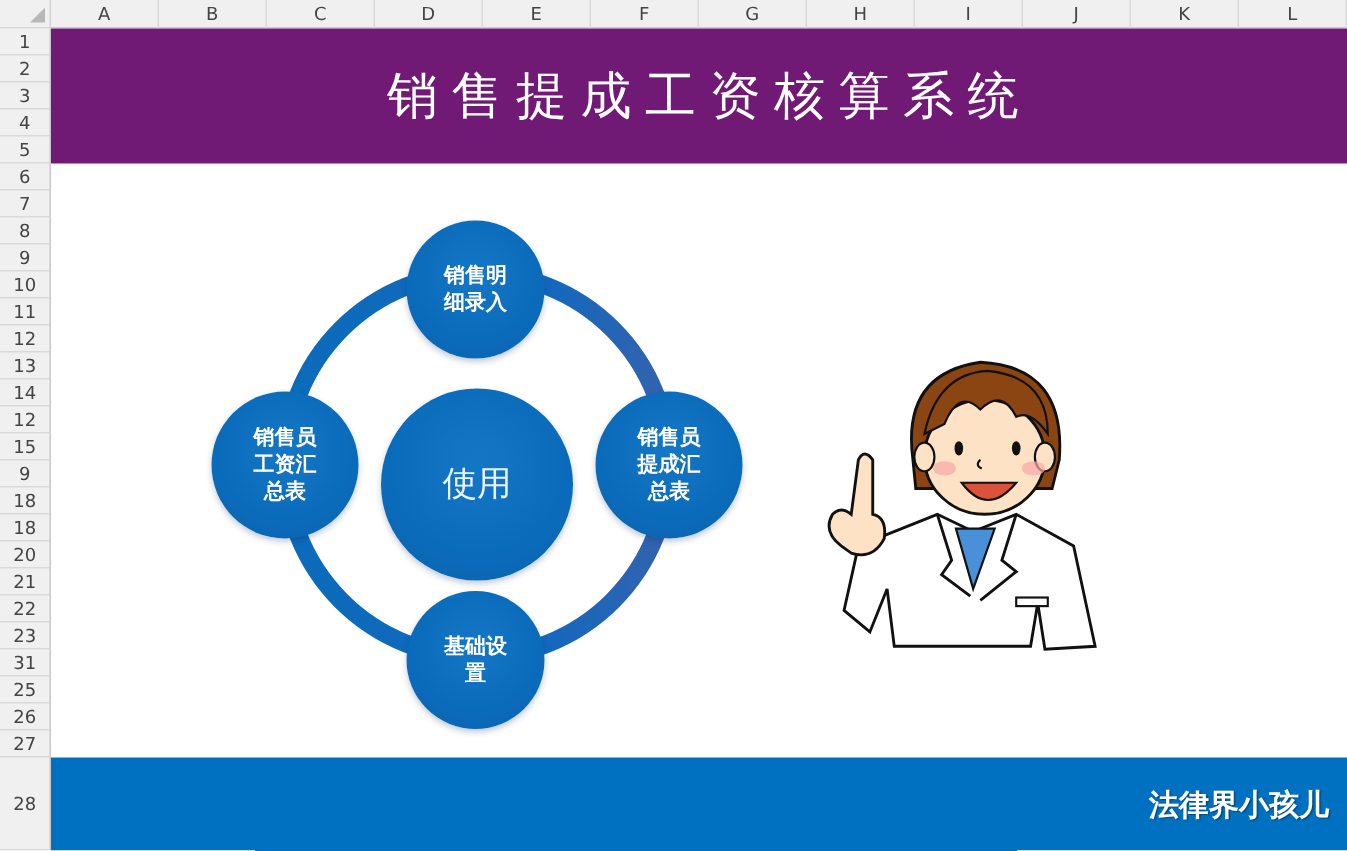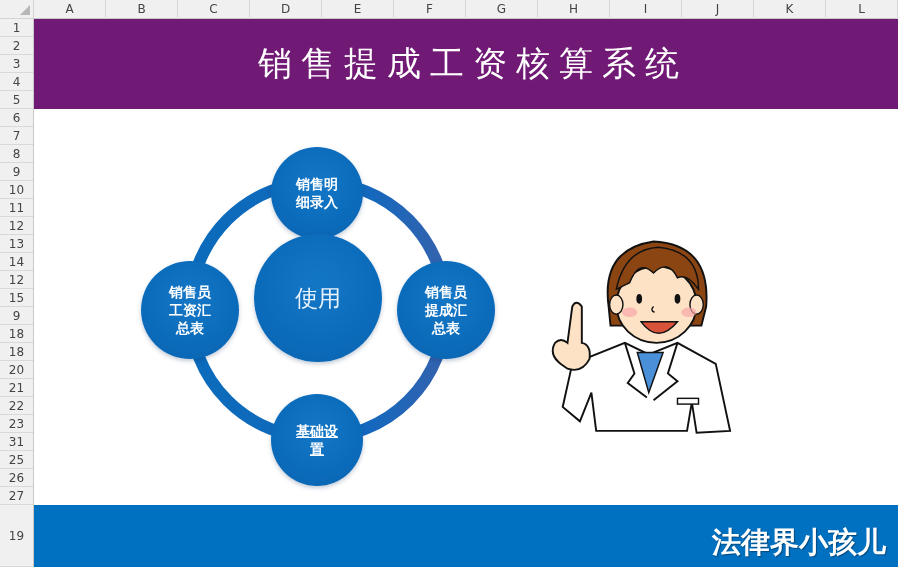--- a/index.html
+++ b/index.html
@@ -9,21 +9,21 @@
   .corner .tri { position: absolute; right: 3px; bottom: 3px; width: 0; height: 0; border-left: 10px solid transparent; border-bottom: 10px solid #b7b7b7; }
   .col-headers { position: absolute; left: 34px; top: 0; height: 19px; width: 864px; background: #f0f0f0; border-bottom: 1px solid #c8c8c8; display: flex; }
   .col-h { width: 72px; height: 19px; border-right: 1px solid #d9d9d9; font-size: 12px; color: #444; text-align: center; line-height: 19px; font-family: "DejaVu Sans", sans-serif; }
   .row-headers { position: absolute; left: 0; top: 19px; width: 34px; height: 548px; background: #f0f0f0; border-right: 1px solid #c8c8c8; }
   .row-h { height: 18px; border-bottom: 1px solid #d9d9d9; font-size: 12px; color: #444; text-align: center; line-height: 18px; font-family: "DejaVu Sans", sans-serif; }
   .row-h.tall { height: 62px; line-height: 62px; }
   .sheet { position: absolute; left: 34px; top: 19px; width: 864px; height: 548px; background: #fff; }
   .banner { position: absolute; left: 0; top: 0; width: 864px; height: 90px; background: #701a75; display: flex; align-items: center; justify-content: center; }
   .banner-title { color: #fff; font-size: 34px; letter-spacing: 9px; font-family: "DejaVu Sans", sans-serif; padding-left: 14px; }
   .footer { position: absolute; left: 0; top: 486px; width: 864px; height: 62px; background: #0070c0; }
-  .footer-text { position: absolute; right: 12px; top: 18px; color: #fff; font-size: 29px; font-weight: bold; font-family: "DejaVu Sans", sans-serif; text-shadow: 1px 1px 1px rgba(0,0,0,0.35); }
+  .footer-text { position: absolute; right: 12px; top: 18px; color: #fff; font-size: 20px; font-weight: bold; font-family: "DejaVu Sans", sans-serif; text-shadow: 1px 1px 1px rgba(0,0,0,0.35); }
   .diagram { position: absolute; left: 0; top: 0; width: 864px; height: 436px; }
   .node { position: absolute; border-radius: 50%; background: radial-gradient(circle at 50% 40%, #1477c6 0%, #0b6bbb 60%, #0a62ad 100%); display: flex; align-items: center; justify-content: center; text-align: center; color: #fff; font-weight: bold; font-size: 14px; line-height: 18px; box-shadow: 0 2px 4px rgba(0,40,90,0.25); cursor: pointer; }
   .node span { display: block; width: 60px; font-family: "DejaVu Sans", sans-serif; }
   .node.center span { width: 80px; font-weight: normal; font-size: 23px; line-height: 32px; color: #eaf3fb; }
   .character { position: absolute; left: 500px; top: 206px; width: 220px; height: 230px; }
 </style>
 </head>
 <body>
 
 <div class="corner">
@@ -66,21 +66,21 @@
   <div class="row-h">18</div>
   <div class="row-h">18</div>
   <div class="row-h">20</div>
   <div class="row-h">21</div>
   <div class="row-h">22</div>
   <div class="row-h">23</div>
   <div class="row-h">31</div>
   <div class="row-h">25</div>
   <div class="row-h">26</div>
   <div class="row-h">27</div>
-  <div class="row-h tall">19</div>
+  <div class="row-h tall">28</div>
 </div>
 
 <div class="sheet">
   <div class="banner">
     <div class="banner-title">销售提成工资核算系统</div>
   </div>
 
   <div class="diagram">
     <svg width="864" height="548" style="position:absolute;left:0;top:0;">
       <defs>
@@ -95,24 +95,24 @@
 
     <div class="node" style="left:237px;top:128px;width:92px;height:92px;">
       <span><b>销售明</b><br><b>细录入</b></span>
     </div>
     <div class="node" style="left:107px;top:242px;width:98px;height:98px;">
       <span><b>销售员</b><br><b>工资汇</b><br><b>总表</b></span>
     </div>
     <div class="node" style="left:363px;top:242px;width:98px;height:98px;">
       <span><b>销售员</b><br><b>提成汇</b><br><b>总表</b></span>
     </div>
-    <div class="node" style="left:237px;top:375px;width:92px;height:92px;text-decoration:underline;">
+    <div class="node" style="left:237px;top:375px;width:92px;height:92px;">
       <span><b>基础设</b><br><b>置</b></span>
     </div>
-    <div class="node center" style="left:220px;top:215px;width:128px;height:128px;">
+    <div class="node center" style="left:220px;top:240px;width:128px;height:128px;">
       <span>
           <span style="width:auto;display:block;">使用</span>
         </span>
     </div>
   </div>
 
   <svg class="character" viewBox="0 0 230 230">
 
     <path d="M40 140 L95 118 L120 130 L150 118 L190 140 L205 210 L170 212 L165 180 L160 210 L65 210 L60 170 L48 200 L30 185 Z" fill="#fff" stroke="#111" stroke-width="2"></path>
 

